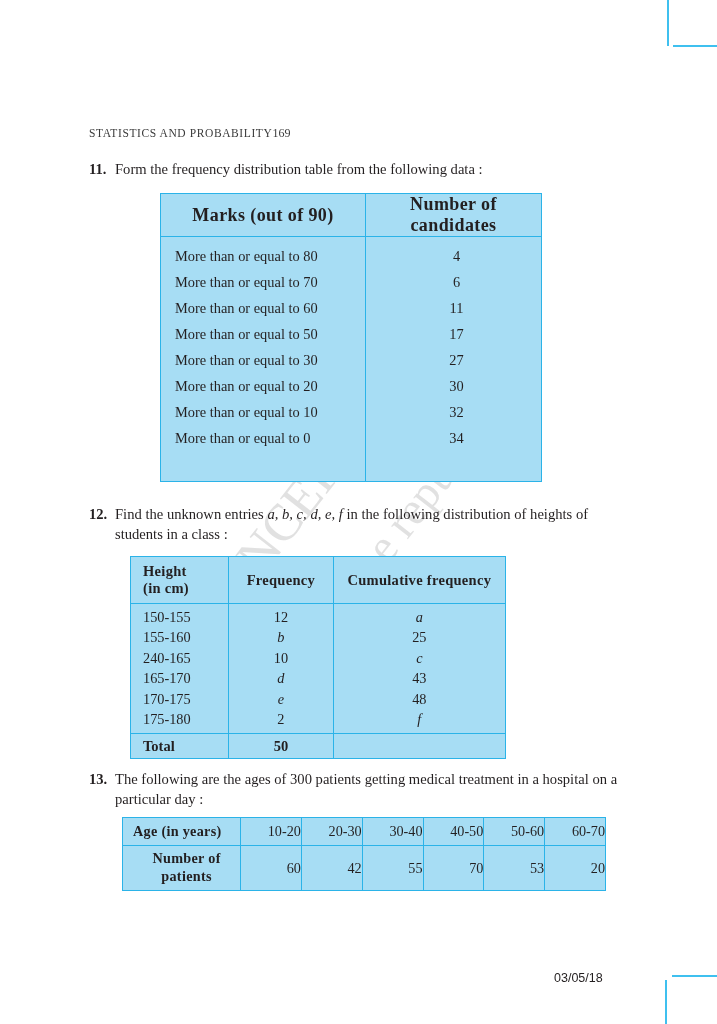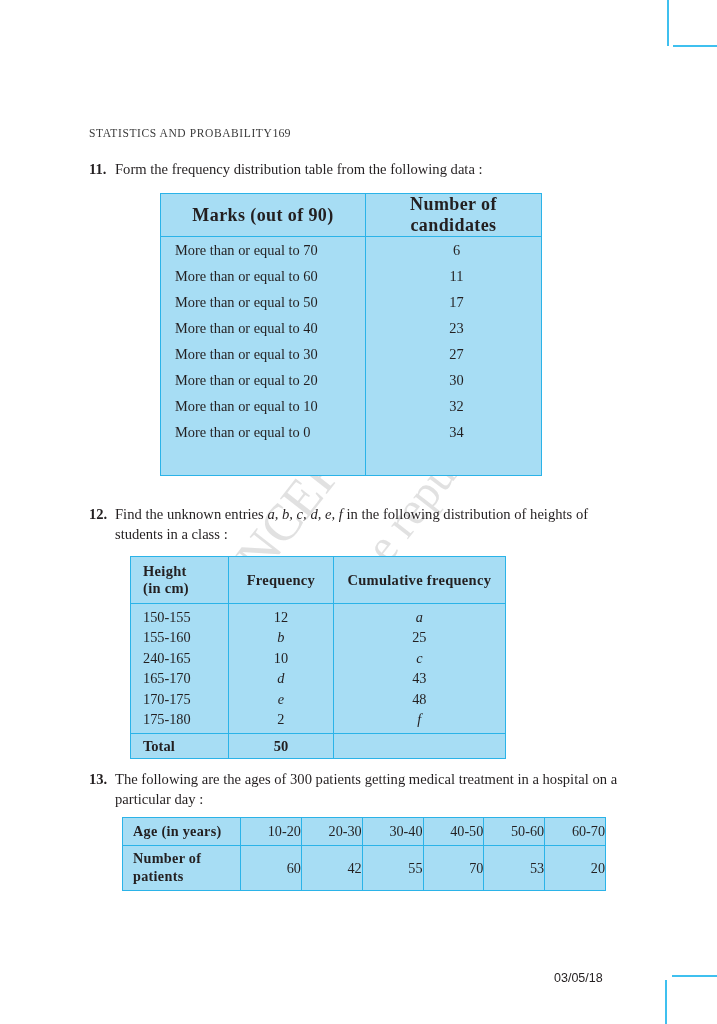--- a/index.html
+++ b/index.html
@@ -196,21 +196,21 @@
   }
   .tbl13 td.rowhead {
     font-weight: bold;
     text-align: left;
     padding-left: 10px;
     width: 110px;
     letter-spacing: 0.3px;
   }
   .tbl13 tr.r-head td { height: 27px; }
   .tbl13 tr.r-data td { height: 44px; }
-  .tbl13 tr.r-data td.rowhead { vertical-align: middle; line-height: 1.25; }
+  .tbl13 tr.r-data td.rowhead { vertical-align: middle; line-height: 1.25; text-align: center; }
   .tbl13 td.agecell { width: 62px; }
 
   
   .footer-date {
     position: absolute;
     left: 554px;
     top: 971px;
     font-family: "Liberation Sans", sans-serif;
     font-size: 12.5px;
     color: #231f20;
@@ -241,35 +241,35 @@
 </div>
 
 <table class="tbl tbl11">
   <thead>
     <tr>
       <th class="hcell">Marks (out of 90)</th>
       <th class="hcell">Number of candidates</th>
     </tr>
   </thead>
   <tbody>
+    <tr class="first-data">
+      <td class="c-label">More than or equal to  80</td>
+      <td class="c-value num-pad">4</td>
+    </tr>
     <tr>
       <td class="c-label">More than or equal to  70</td>
       <td class="c-value num-pad">6</td>
     </tr>
     <tr>
       <td class="c-label">More than or equal to  60</td>
       <td class="c-value num-pad">11</td>
     </tr>
     <tr>
       <td class="c-label">More than or equal to  50</td>
       <td class="c-value num-pad">17</td>
-    </tr>
-    <tr>
-      <td class="c-label">More than or equal to  40</td>
-      <td class="c-value num-pad">23</td>
     </tr>
     <tr>
       <td class="c-label">More than or equal to  30</td>
       <td class="c-value num-pad">27</td>
     </tr>
     <tr>
       <td class="c-label">More than or equal to  20</td>
       <td class="c-value num-pad">30</td>
     </tr>
     <tr>

